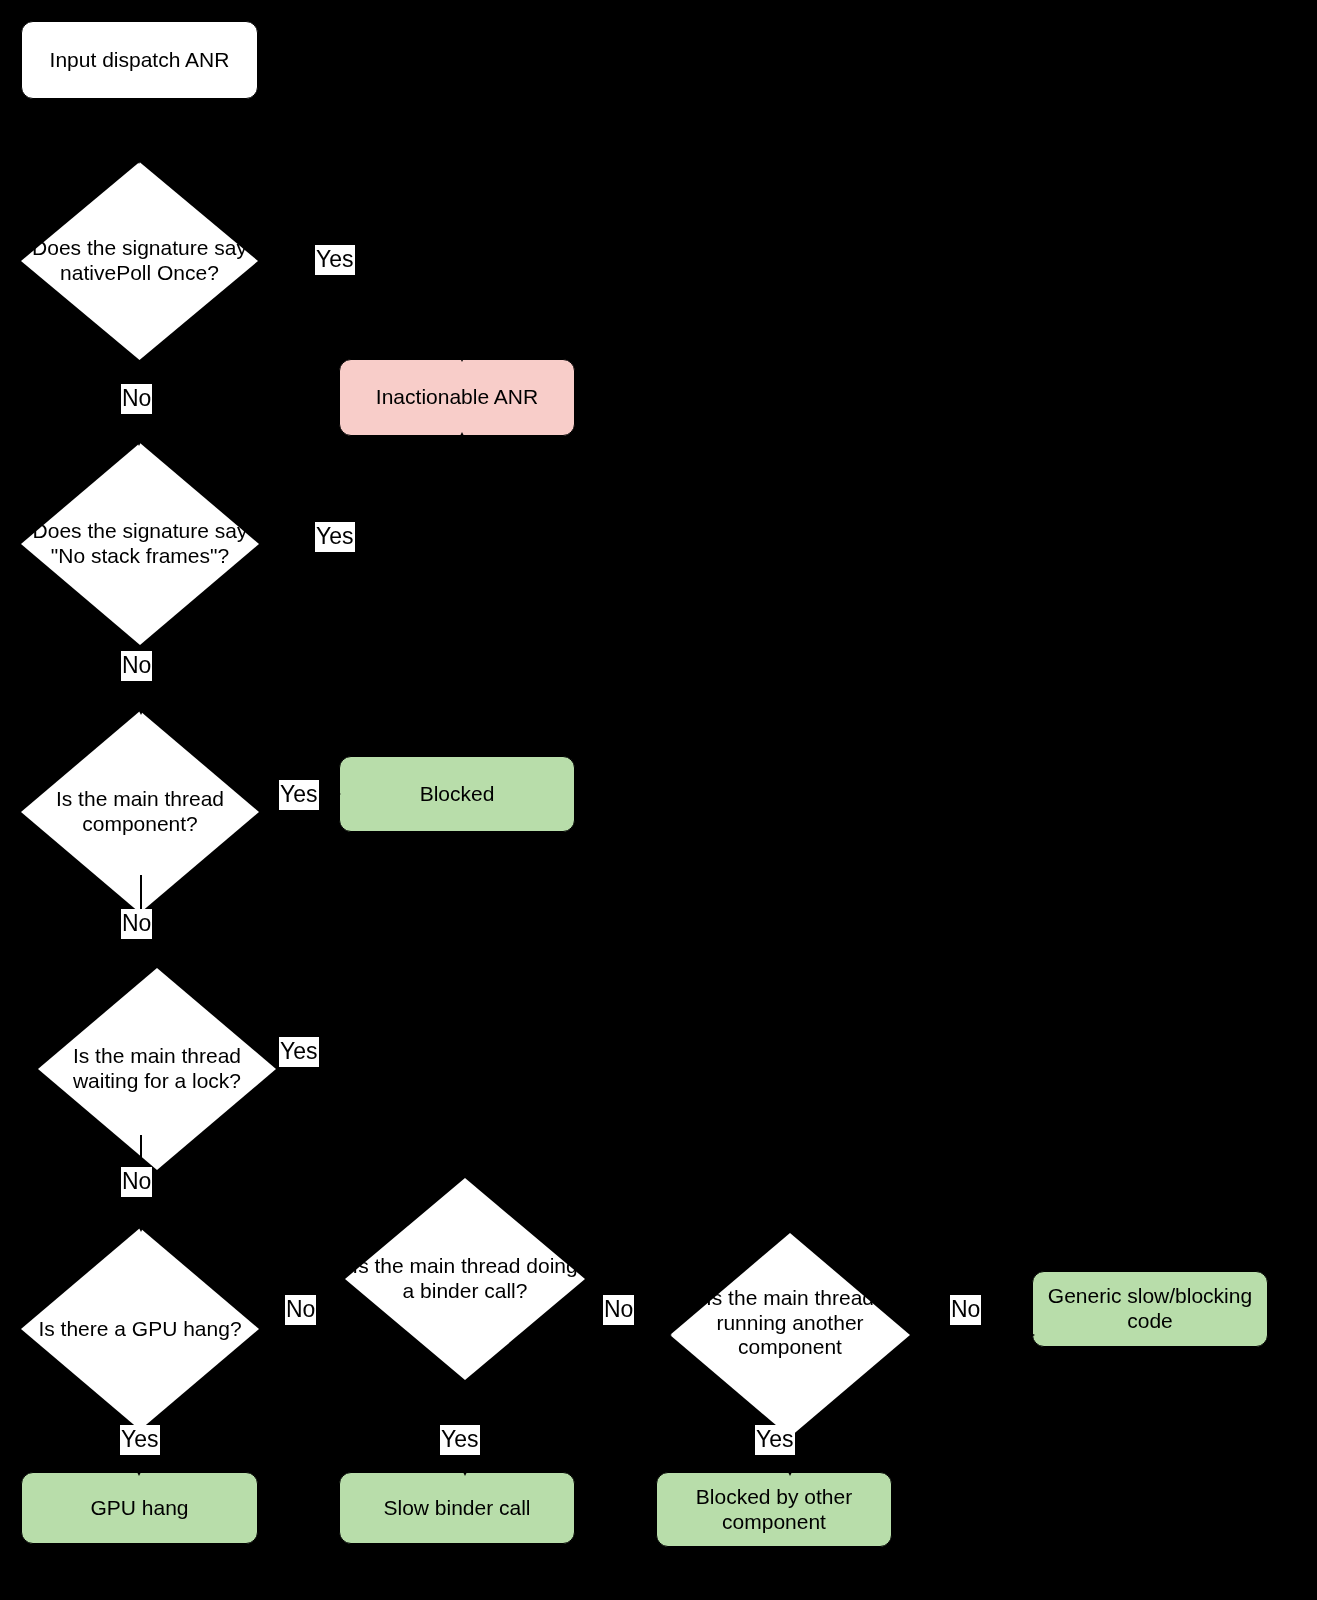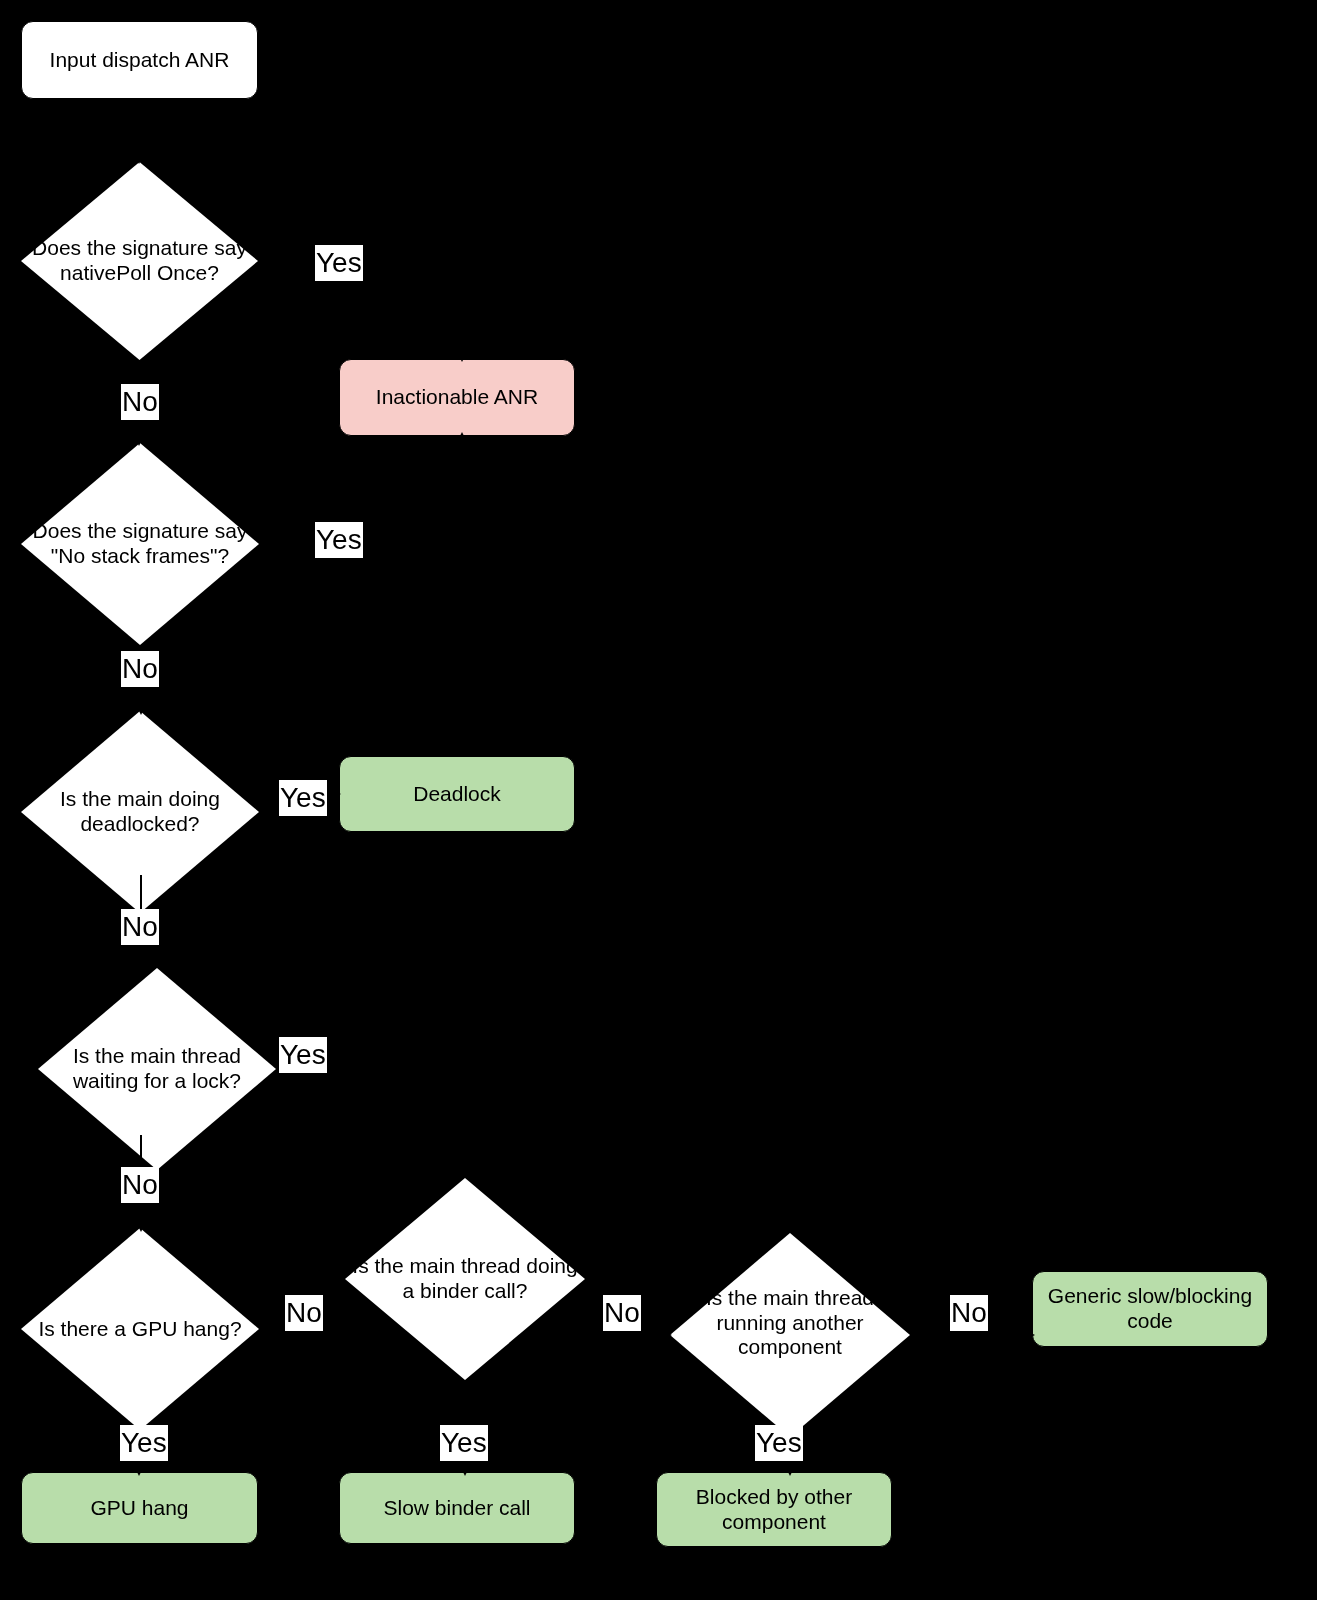--- a/index.html
+++ b/index.html
@@ -57,21 +57,21 @@
     color: #000000;
     width: 100%;
     padding: 0 6px;
     box-sizing: border-box;
   }
   
   .edge-label {
     position: absolute;
     background: #ffffff;
     color: #000000;
-    font-size: 28px;
+    font-size: 23px;
     line-height: 1.2;
     padding: 1px 1px 1px 1px;
     white-space: nowrap;
     z-index: 5;
   }
   svg.arrows {
     position: absolute;
     left: 0; top: 0;
     width: 1317px;
     height: 1600px;
@@ -122,25 +122,25 @@
     <span>Inactionable ANR</span>
   </div>
 
   <div class="node diamond" style="left:21px; top:443px; width:238px; height:202px;">
     <span class="dshape"></span>
     <span class="dtext">Does the signature say "No stack frames"?</span>
   </div>
 
   <div class="node diamond" style="left:21px; top:711px; width:238px; height:202px;">
     <span class="dshape"></span>
-    <span class="dtext">Is the main doing deadlocked?</span>
+    <span class="dtext">Is the main thread component?</span>
   </div>
 
   <div class="node box green" style="left:339px; top:756px; width:236px; height:76px;">
-    <span>Deadlock</span>
+    <span>Blocked</span>
   </div>
 
   <div class="node diamond" style="left:38px; top:968px; width:238px; height:202px;">
     <span class="dshape"></span>
     <span class="dtext">Is the main thread waiting for a lock?</span>
   </div>
 
 
   <div class="node diamond" style="left:21px; top:1228px; width:238px; height:202px;">
     <span class="dshape"></span>

